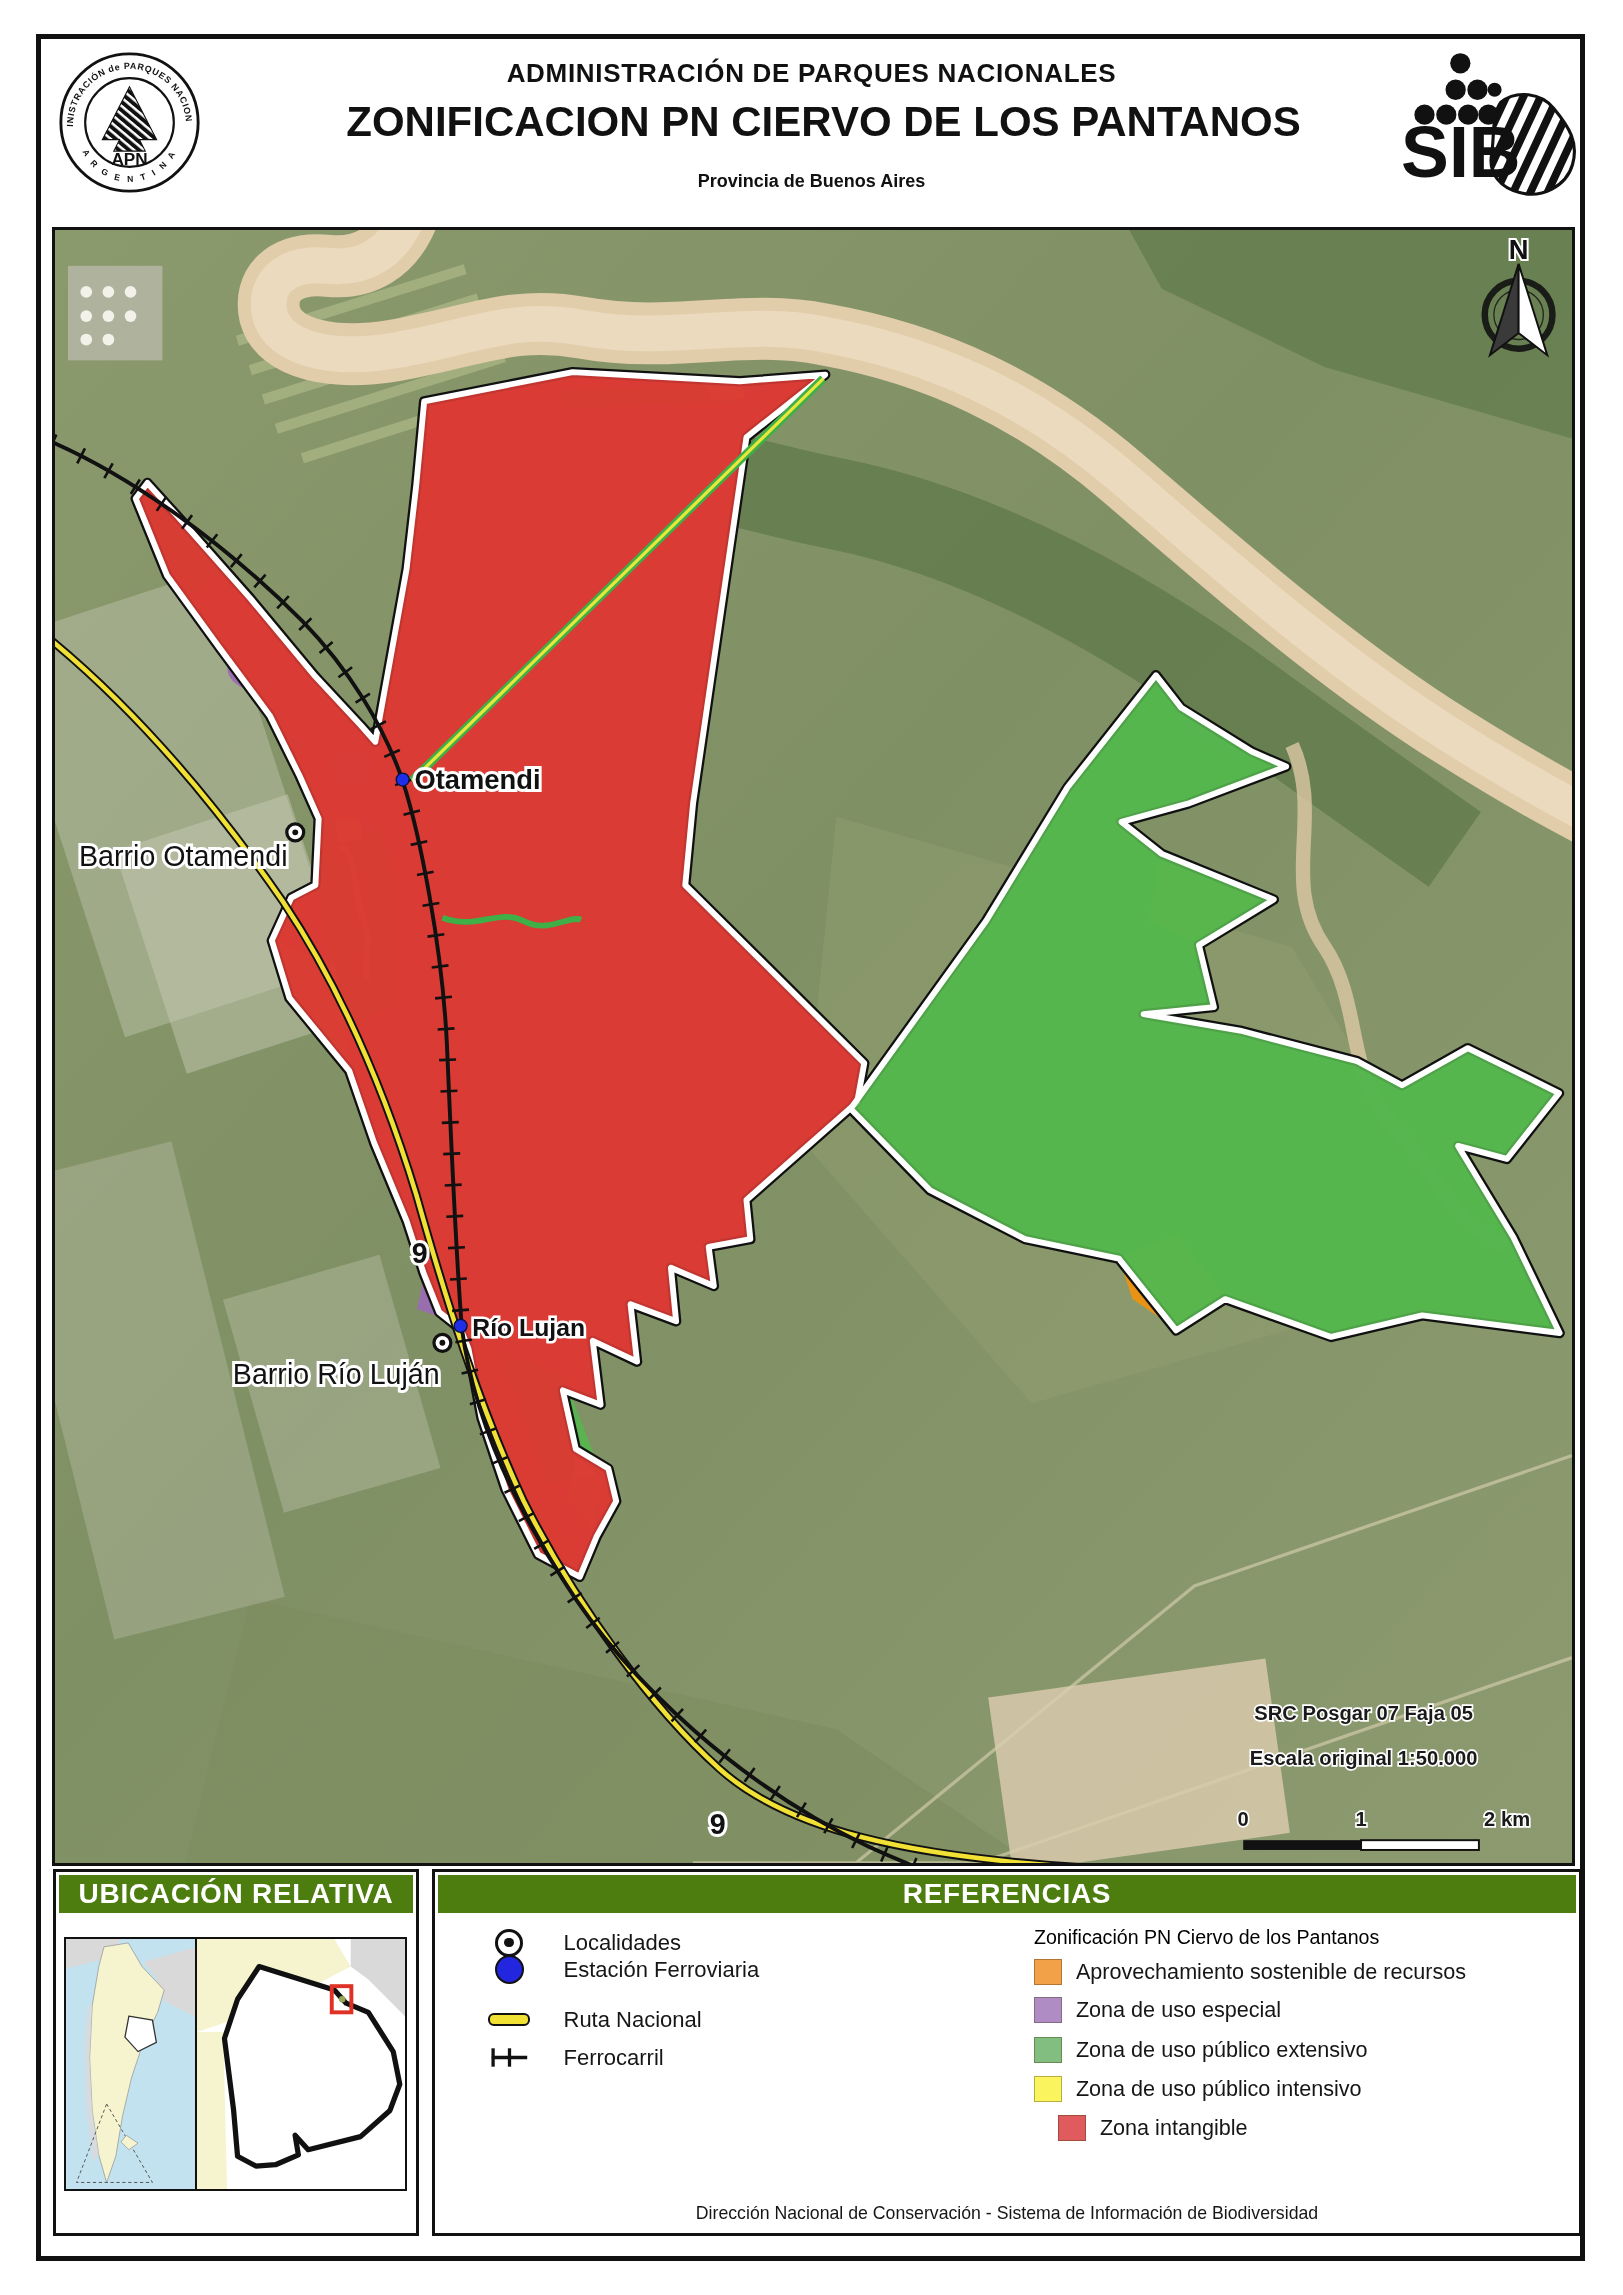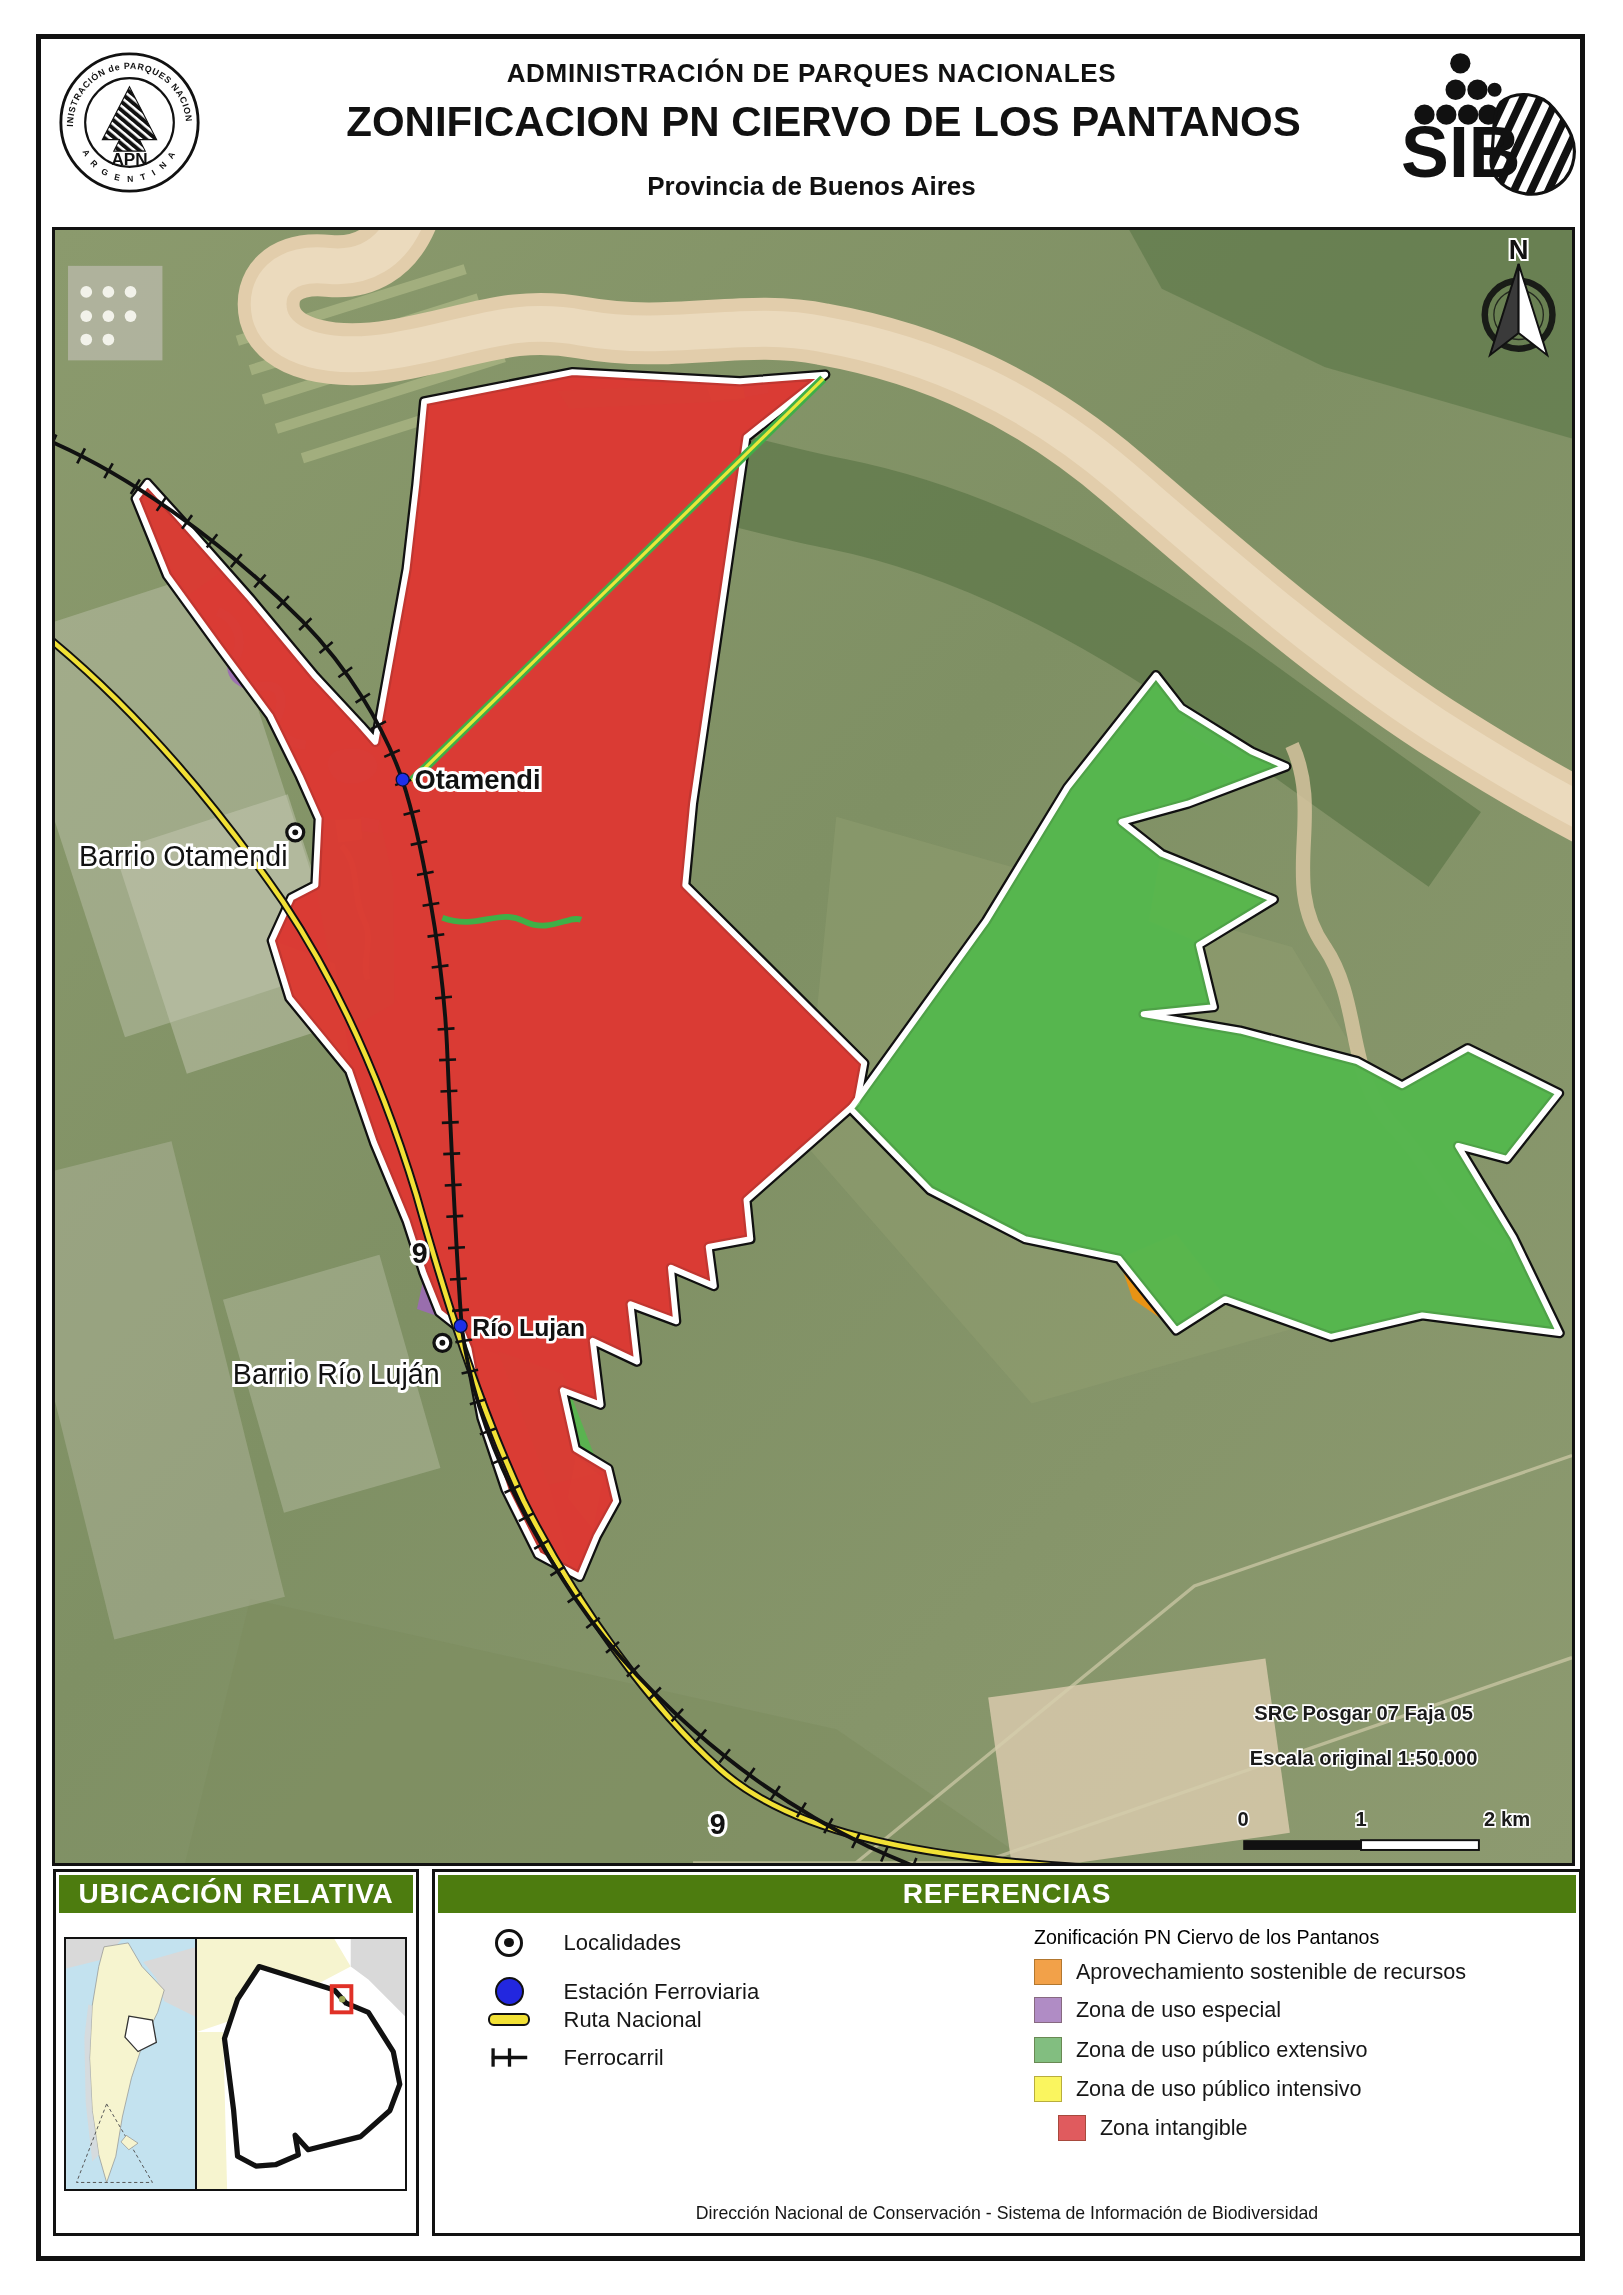--- a/index.html
+++ b/index.html
@@ -2,21 +2,21 @@
 <html style="font-size:10.5px"><head>
 <meta charset="utf-8">
 <style>
   html,body{margin:0;padding:0;background:#fff;}
   body{width:1623px;height:2295px;position:relative;font-family:"Liberation Sans",sans-serif;color:#111;}
   .abs{position:absolute;}
   #page-frame{left:36px;top:34px;width:1539px;height:2217px;border:5.9px solid #111;background:#fff;}
   
   .hdr-org{left:0;top:58px;width:1623px;text-align:center;font-size:26px;font-weight:bold;letter-spacing:0.7px;}
   .hdr-title{left:0;top:98px;width:1623px;text-align:center;font-size:42px;font-weight:bold;padding-left:12px;}
-  .hdr-sub{left:0;top:171px;width:1623px;text-align:center;font-size:26px;font-weight:bold;}
+  .hdr-sub{left:0;top:171px;width:1623px;text-align:center;font-size:18px;font-weight:bold;}
   
   #map-box{left:52px;top:227px;width:1517px;height:1633px;border:3.3px solid #111;background:#87976b;}
   #map-box svg{display:block;width:100%;height:100%;}
   
   .panel{border:3.9px solid #111;background:#fff;}
   #loc-panel{left:53px;top:1869px;width:360px;height:361px;}
   #ref-panel{left:432px;top:1869px;width:1144px;height:361px;}
   .panel-bar{position:absolute;left:3.3px;right:3.3px;top:3.3px;height:38px;background:#4d7c0f;color:#fff;
              font-weight:bold;font-size:28px;text-align:center;line-height:38px;letter-spacing:0.7px;}
   .inset{position:absolute;top:65px;height:250px;border:2px solid #111;}
@@ -267,21 +267,21 @@
 
 <div class="abs panel" id="ref-panel">
   <div class="panel-bar">REFERENCIAS</div>
 
   <div class="sym-row" style="top:55px;">
     <div class="sym-icon">
         <div class="ic-locality"></div>
       </div>
     <div class="sym-label">Localidades</div>
   </div>
-  <div class="sym-row" style="top:104px;">
+  <div class="sym-row" style="top:82px;">
     <div class="sym-icon">
         <div class="ic-station"></div>
       </div>
     <div class="sym-label">Estación Ferroviaria</div>
   </div>
   <div class="sym-row" style="top:132px;">
     <div class="sym-icon">
         <div class="ic-route"></div>
       </div>
     <div class="sym-label">Ruta Nacional</div>

